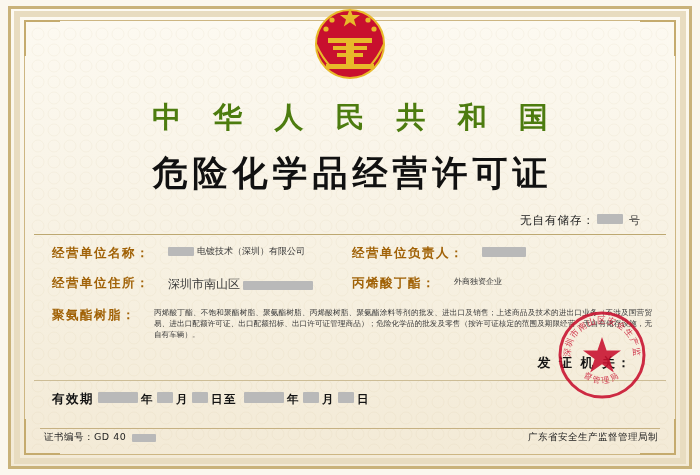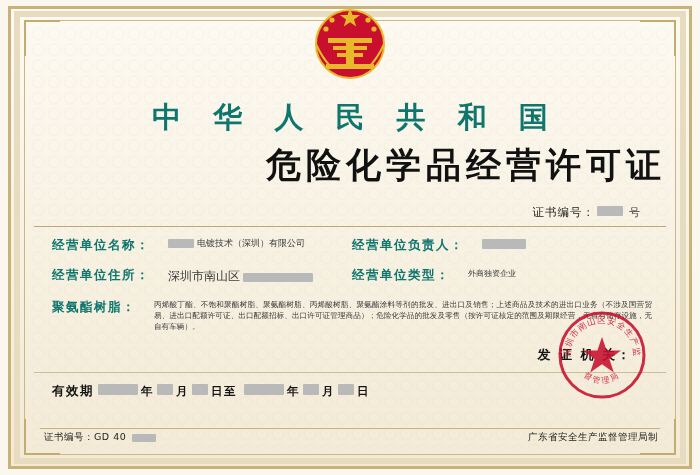--- a/index.html
+++ b/index.html
@@ -73,26 +73,26 @@
     position: absolute;
     left: 34px; right: 34px; top: 30px; bottom: 30px;
   }
   .title-cn {
     margin-top: 68px;
     text-align: center;
     font-family: "DejaVu Serif", serif;
     font-weight: bold;
     font-size: 29px;
     letter-spacing: 11px;
-    color: #0f766e;
+    color: #4d7c0f;
     text-indent: 11px;
   }
   .title-main {
-    margin-top: 4px;
-    text-align: right;
+    margin-top: 12px;
+    text-align: center;
     font-family: "DejaVu Serif", serif;
     font-weight: bold;
     font-size: 35px;
     letter-spacing: 5px;
     color: #111111;
     text-indent: 5px;
   }
   .reg-line {
     margin-top: 16px;
     display: flex;
@@ -127,21 +127,21 @@
     margin-bottom: 13px;
   }
   .col {
     display: flex;
     align-items: flex-start;
     flex: 1 1 50%;
     min-width: 0;
   }
   .lbl {
     font-size: 12.5px;
-    color: #0f766e;
+    color: #a16207;
     white-space: nowrap;
     letter-spacing: 1.5px;
     font-weight: bold;
     font-family: "DejaVu Serif", serif;
     flex: 0 0 auto;
     text-align: center;
   }
   .val {
     margin-left: 18px;
     font-size: 9px;
@@ -252,21 +252,21 @@
       <path d="M82 46 Q76 60 66 70" stroke="#e8b92a" stroke-width="2" fill="none"></path>
     </svg>
   </div>
 
   <div class="content">
 
     <div class="title-cn">中 华 人 民 共 和 国</div>
     <div class="title-main">危险化学品经营许可证</div>
 
     <div class="reg-line">
-      <span class="reg-label">证书编号：</span>
+      <span class="reg-label">无自有储存：</span>
       <span class="redact" style="width:26px;height:10px;margin:0 2px;"></span>
       <span class="reg-value">号</span>
     </div>
 
     <div class="hr"></div>
 
     <div class="rows">
 
       <div class="row">
         <div class="col">
@@ -286,21 +286,21 @@
 
       <div class="row">
         <div class="col">
           <span class="lbl">经营单位住所：</span>
           <span class="val">
             <span style="font-size:12px;">深圳市南山区</span>
             <span class="redact" style="width:70px;height:9px;"></span>
           </span>
         </div>
         <div class="col">
-          <span class="lbl">经营单位类型：</span>
+          <span class="lbl">丙烯酸丁酯：</span>
           <span class="val">
             <span style="font-size:8px;">外商独资企业</span>
           </span>
         </div>
       </div>
 
       <div class="row scope-row">
         <div class="col" style="flex:1 1 52%;">
           <span class="lbl">聚氨酯树脂：</span>
           <span class="val small">丙烯酸丁酯、不饱和聚酯树脂、聚氨酯树脂、丙烯酸树脂、聚氨酯涂料等剂的批发、进出口及销售；上述商品及技术的进出口业务（不涉及国营贸易、进出口配额许可证、出口配额招标、出口许可证管理商品）；危险化学品的批发及零售（按许可证核定的范围及期限经营，无自有储存设施，无自有车辆）。</span>

